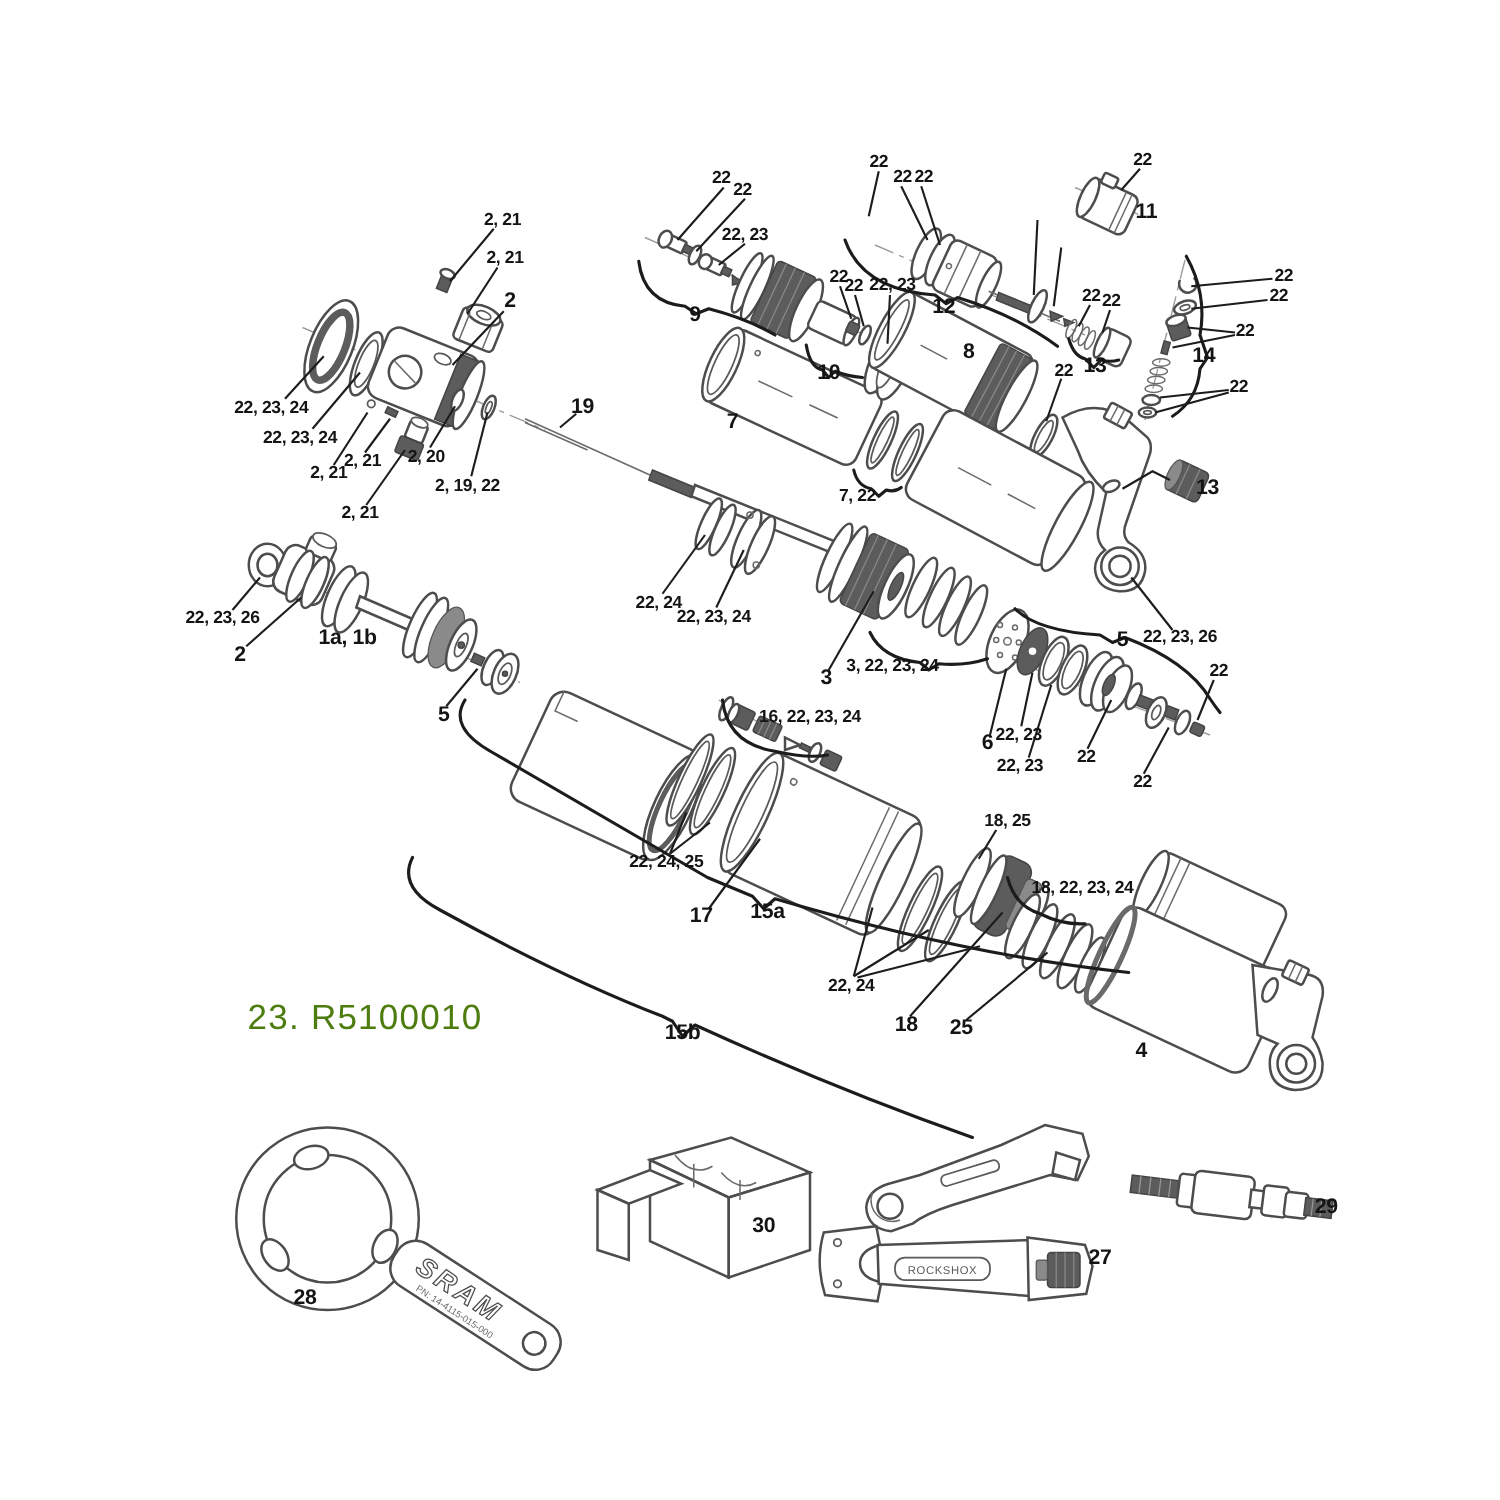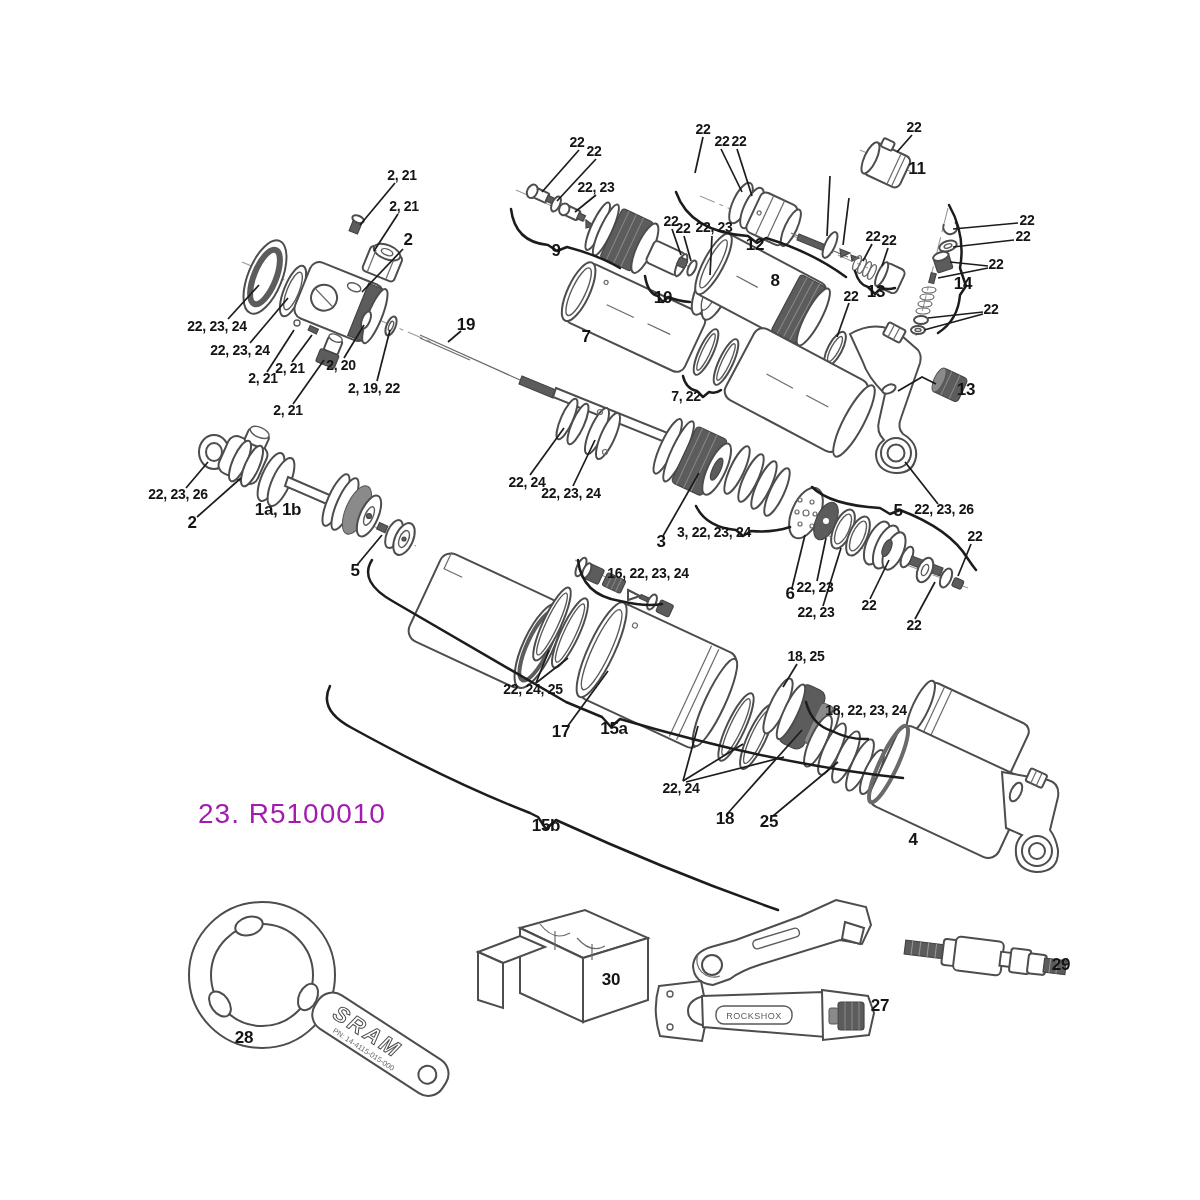--- a/index.html
+++ b/index.html
@@ -10,21 +10,21 @@
   .whthin{fill:#ffffff;stroke:#5a5a5a;stroke-width:1.4;}
   .ln{fill:none;stroke:#4d4d4d;stroke-width:2;}
   .lnthin{fill:none;stroke:#6a6a6a;stroke-width:1.2;}
   .dk{fill:#5c5c5c;stroke:#444;stroke-width:1.2;}
   .dk2{fill:#8a8a8a;stroke:#555;stroke-width:1;}
   .axis{fill:none;stroke:#9b9b9b;stroke-width:1.1;stroke-dasharray:16 5 4 5;}
   .leader{fill:none;stroke:#1c1c1c;stroke-width:1.7;}
   .bracket{fill:none;stroke:#1c1c1c;stroke-width:2.5;stroke-linecap:round;stroke-linejoin:round;}
   text.callout{font-family:"Liberation Sans",sans-serif;font-weight:bold;fill:#141414;letter-spacing:-0.3px;}
   text.brandtext{font-family:"Liberation Sans",sans-serif;}
-  .title{position:absolute;left:198px;top:798px;font-size:28px;color:#a21caf;letter-spacing:1px;}
+  .title{position:absolute;left:198px;top:798px;font-size:28px;color:#4d7c0f;letter-spacing:1px;}
 </style>
 </head>
 <body>
 
 <div id="stage">
 <svg width="1200" height="1200" viewBox="0 0 1200 1200">
 
   <g>
     <line class="axis" x1="242" y1="262" x2="436" y2="344"></line>
     <line class="axis" x1="516" y1="190" x2="692" y2="268"></line>

